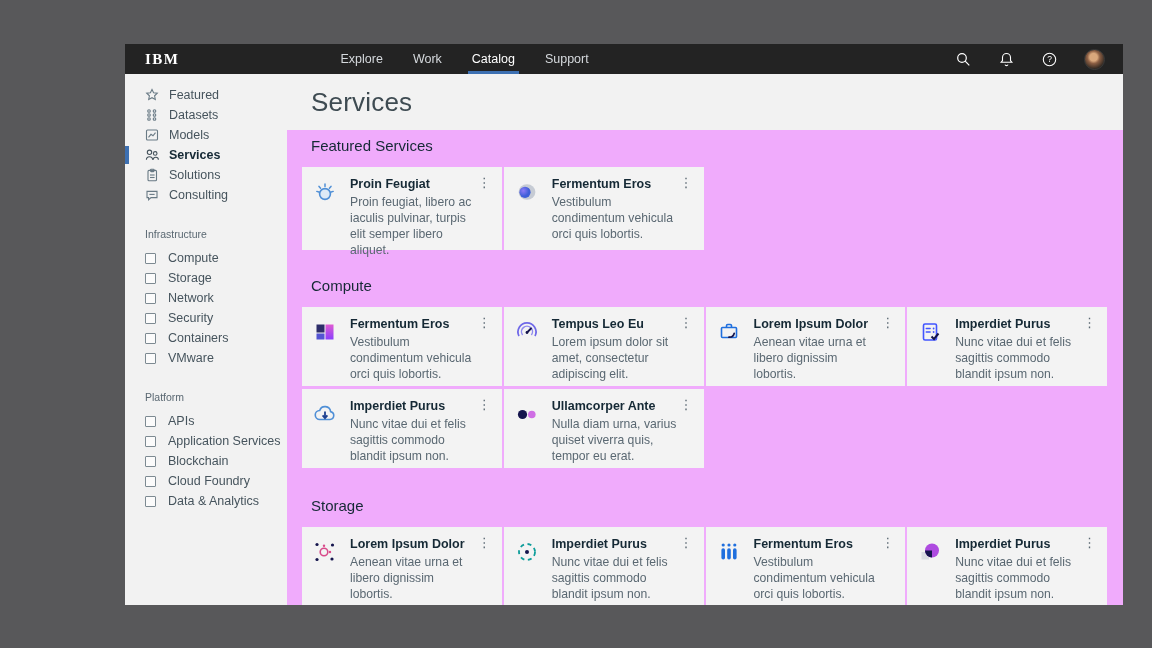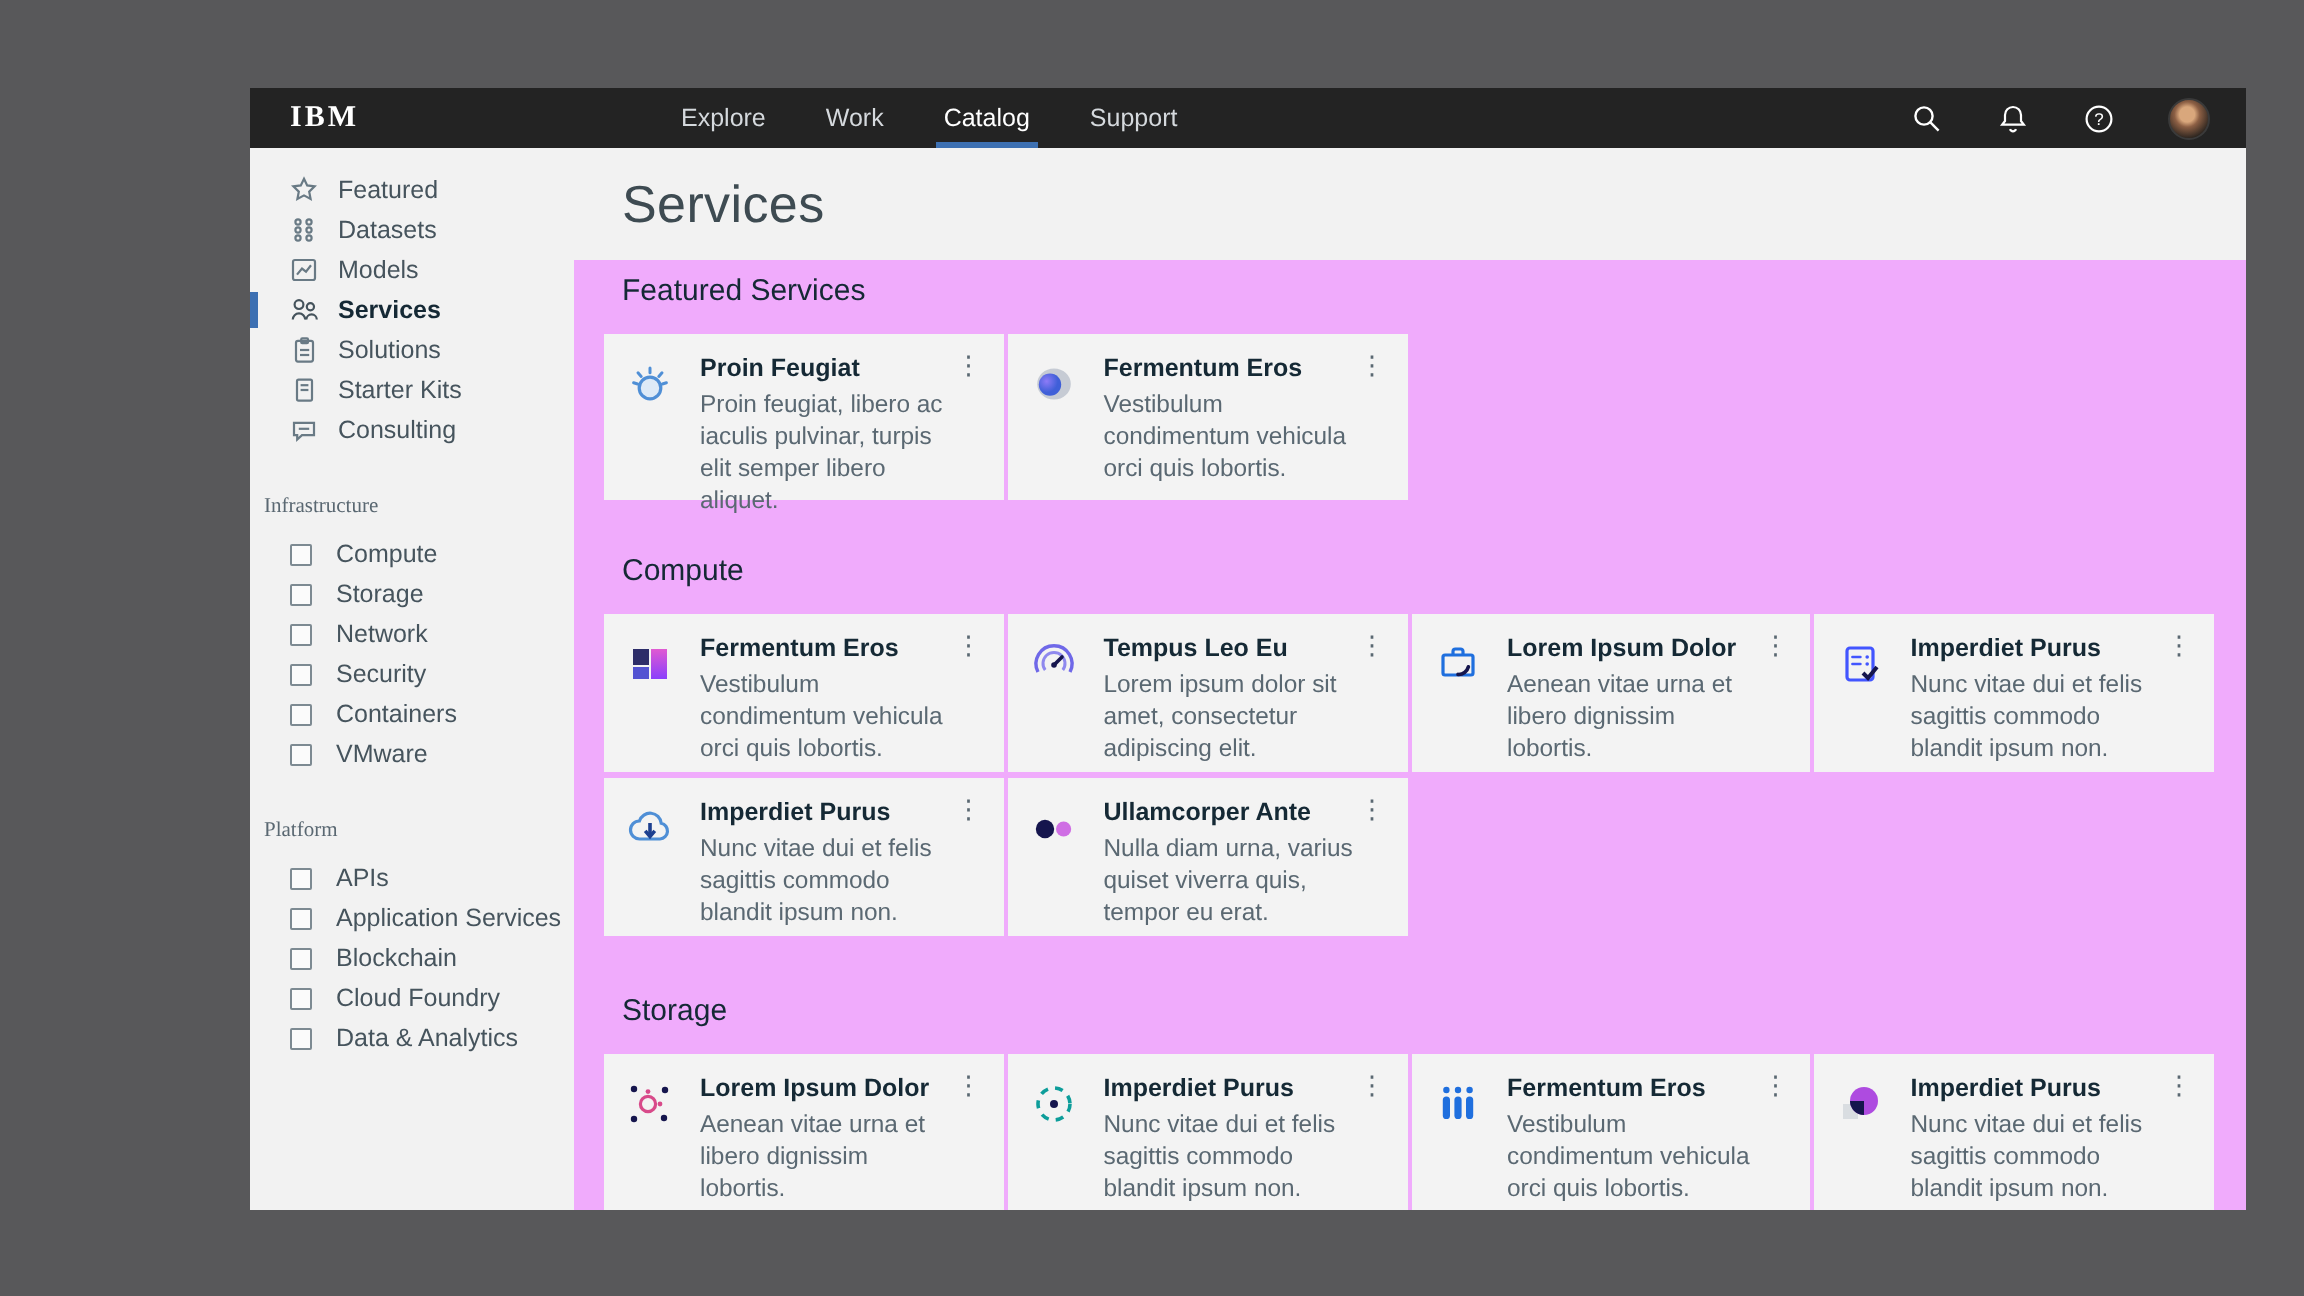--- a/index.html
+++ b/index.html
@@ -33,21 +33,21 @@
 
   
   .sidebar { width:162px; flex:none; padding-top:11px; }
   .snav-item { position:relative; height:20px; display:flex; align-items:center;
     padding-left:19px; font-size:12.5px; color:#46545d; cursor:pointer; }
   .snav-item .sicon { width:16px; height:16px; margin-right:9px; display:flex; }
   .snav-item.active { font-weight:bold; color:#152935; }
   .snav-item.active::before { content:""; position:absolute; left:0; top:1px; bottom:1px;
     width:4px; background:#3d70b2; }
   .sgroup { margin-top:23px; }
-  .sgroup-label { font-size:10.5px; color:#5a6872; padding-left:7px; margin-bottom:8px;font-family:Liberation Serif, serif; }
+  .sgroup-label { font-size:10.5px; color:#5a6872; padding-left:20px; margin-bottom:8px; }
   .sfilter { height:20px; display:flex; align-items:center; padding-left:20px;
     font-size:12.5px; color:#46545d; cursor:pointer; }
   .checkbox { width:11px; height:11px; border:1px solid #7d8a92; border-radius:1px;
     background:#fbfbfb; margin-right:12px; flex:none; }
 
   
   .main { flex:1; display:flex; flex-direction:column; min-width:0; }
   .title-strip { height:56px; display:flex; align-items:center; padding-left:24px; }
   .page-title { font-size:26px; font-weight:400; color:#3e4b52; letter-spacing:.2px; }
   .panel { background:#f0abfc; flex:1; padding:8px 16px 0 15px; overflow:hidden; }
@@ -159,30 +159,20 @@
               <rect x="6.6" y="2.2" width="3.4" height="2.4" rx="0.5"></rect>
               <line x1="6" y1="8" x2="10.6" y2="8"></line>
               <line x1="6" y1="10.5" x2="10.6" y2="10.5"></line>
             </svg>
           </span>
         <span>Solutions</span>
       </div>
       <div class="snav-item">
         <span class="sicon">
             <svg width="16" height="16" viewBox="0 0 16 16" fill="none" stroke="#697a85" stroke-width="1.1">
-              <rect x="4.5" y="2.8" width="7.5" height="10.5" rx="0.8"></rect>
-              <line x1="6.3" y1="5.6" x2="10.2" y2="5.6"></line>
-              <line x1="6.3" y1="8" x2="10.2" y2="8"></line>
-            </svg>
-          </span>
-        <span>Starter Kits</span>
-      </div>
-      <div class="snav-item">
-        <span class="sicon">
-            <svg width="16" height="16" viewBox="0 0 16 16" fill="none" stroke="#697a85" stroke-width="1.1">
               <path d="M3 4.4 h10 v6.2 h-6 l-2.4 2.2 v-2.2 h-1.6 z"></path>
               <line x1="5.4" y1="7.4" x2="10.6" y2="7.4"></line>
             </svg>
           </span>
         <span>Consulting</span>
       </div>
 
       <div class="sgroup">
         <div class="sgroup-label">Infrastructure</div>
         <div class="sfilter">

